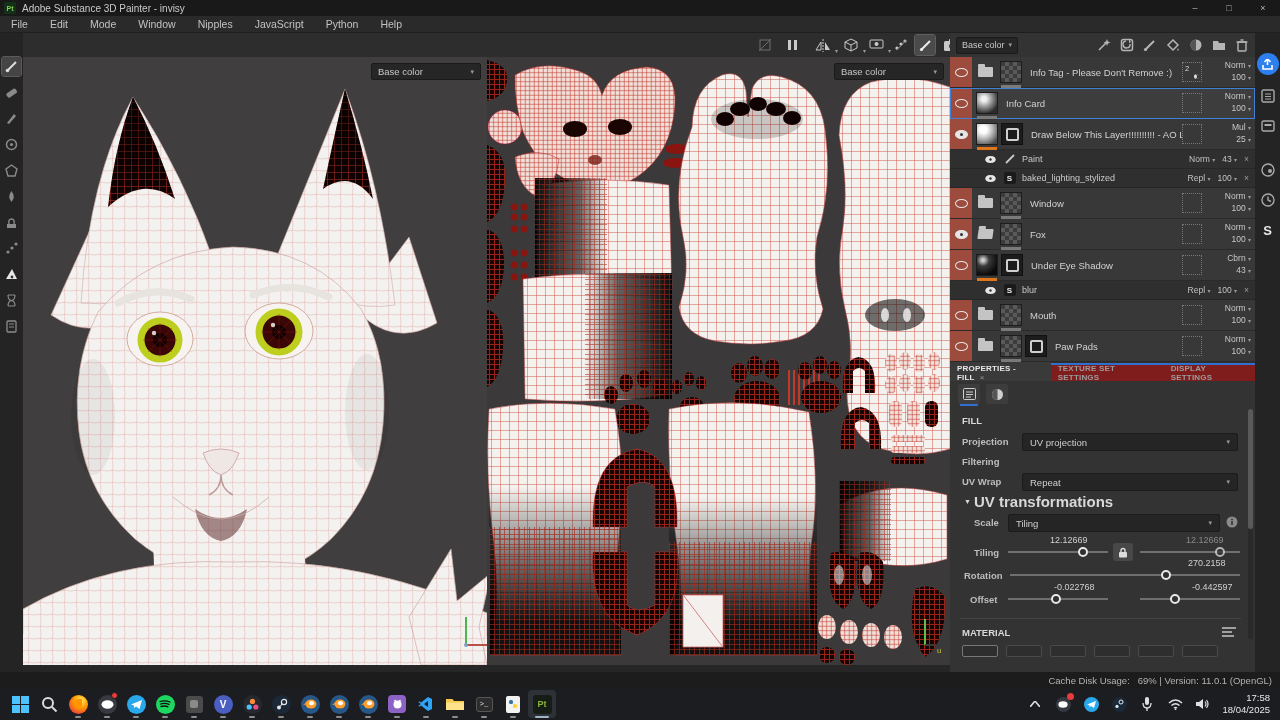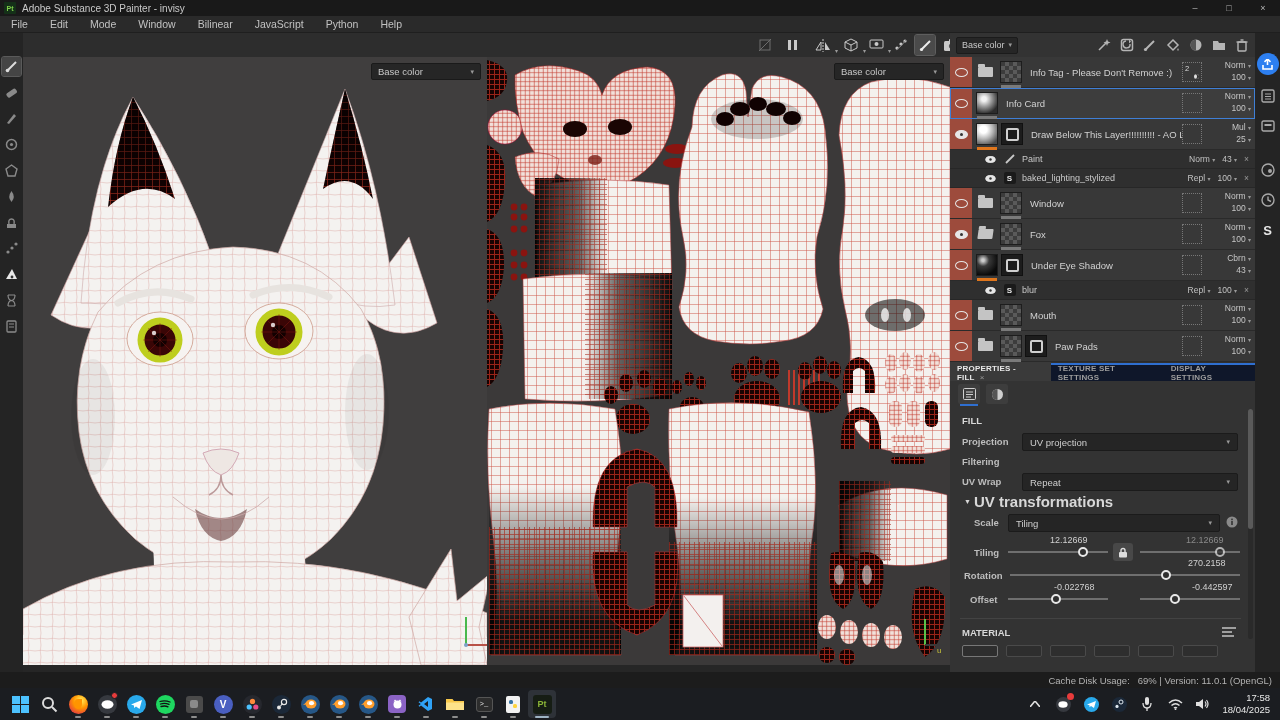--- a/index.html
+++ b/index.html
@@ -73,21 +73,21 @@
   .dotsq .b2 { position:absolute; left:2px; top:1px; font-size:7.5px; color:#ddd; }
   .dotsq .b2c { position:absolute; right:2px; bottom:2px; width:5px; height:5px; border-radius:50%; background:#ddd; box-shadow:inset -2px 0 0 #333; }
   .blendcol { width:44px; flex:none; margin-right:4px; font-size:8.5px; color:#c6c6c6; text-align:right; line-height:11px; }
   .blendcol .dd { font-size:6px; color:#999; }
   .srow { height:19px; background:#2f2f2f; border-bottom:1px solid #272727; display:flex; align-items:center; padding-left:34px; font-size:9px; color:#c9c9c9; }
   .srow .sic { width:13px; height:13px; margin:0 6px; display:flex; align-items:center; justify-content:center; }
   .sblend { margin-left:auto; margin-right:6px; color:#c2c2c2; display:flex; gap:7px; align-items:center; font-size:8.5px; }
   .subS { width:12px; height:12px; background:#1a1a1a; color:#e8e8e8; font-size:8px; font-weight:bold; display:flex; align-items:center; justify-content:center; border-radius:2px; }
 
   
-  #propstabs { height:18px; background:#0f172a; border-top:2px solid #2f6fd0; display:flex; align-items:center; font-size:8px; font-weight:bold; letter-spacing:.2px; }
+  #propstabs { height:18px; background:#7f1d1d; border-top:2px solid #2f6fd0; display:flex; align-items:center; font-size:8px; font-weight:bold; letter-spacing:.2px; }
   #propstabs .ptab { padding:2px 7px; }
   #propsicons { height:26px; display:flex; align-items:center; padding-left:8px; gap:6px; background:#333; }
   .pibtn { width:22px; height:20px; background:#3d3d3d; border-radius:2px; display:flex; align-items:center; justify-content:center; position:relative; }
   .pibtn.on::after { content:""; position:absolute; left:2px; right:2px; bottom:-2px; height:2px; background:#2f6fd0; }
   #propsbody { position:relative; flex:1; background:#333; }
   .plabel { position:absolute; left:12px; font-size:9.5px; color:#bdbdbd;font-weight:bold; }
   .pdrop { position:absolute; height:18px; background:#252525; border:1px solid #1b1b1b; border-radius:2px; color:#cfcfcf; font-size:9.5px; display:flex; align-items:center; padding:0 7px; }
   .pdrop .dd { margin-left:auto; font-size:7px; color:#999; }
   .sectitle { position:absolute; left:12px; font-size:9.5px; font-weight:bold; color:#d8d8d8; }
   .slider { position:absolute; height:12px; }
@@ -133,21 +133,21 @@
       <div class="winbtn">□</div>
       <div class="winbtn">×</div>
     </div>
   </div>
 
   <div id="menubar" class="abs">
       <div class="menuitem">File</div>
       <div class="menuitem">Edit</div>
       <div class="menuitem">Mode</div>
       <div class="menuitem">Window</div>
-      <div class="menuitem">Bilinear</div>
+      <div class="menuitem">Nipples</div>
       <div class="menuitem">JavaScript</div>
       <div class="menuitem">Python</div>
       <div class="menuitem">Help</div>
     </div>
 
   <div id="toolstrip" class="abs">
       <div class="ltool sel">
         <svg width="15" height="15">
           <line x1="3" y1="12" x2="12" y2="3" stroke="#ddd" stroke-width="2"></line>
           <circle cx="3.5" cy="11.5" r="1.8" fill="#ddd"></circle>

